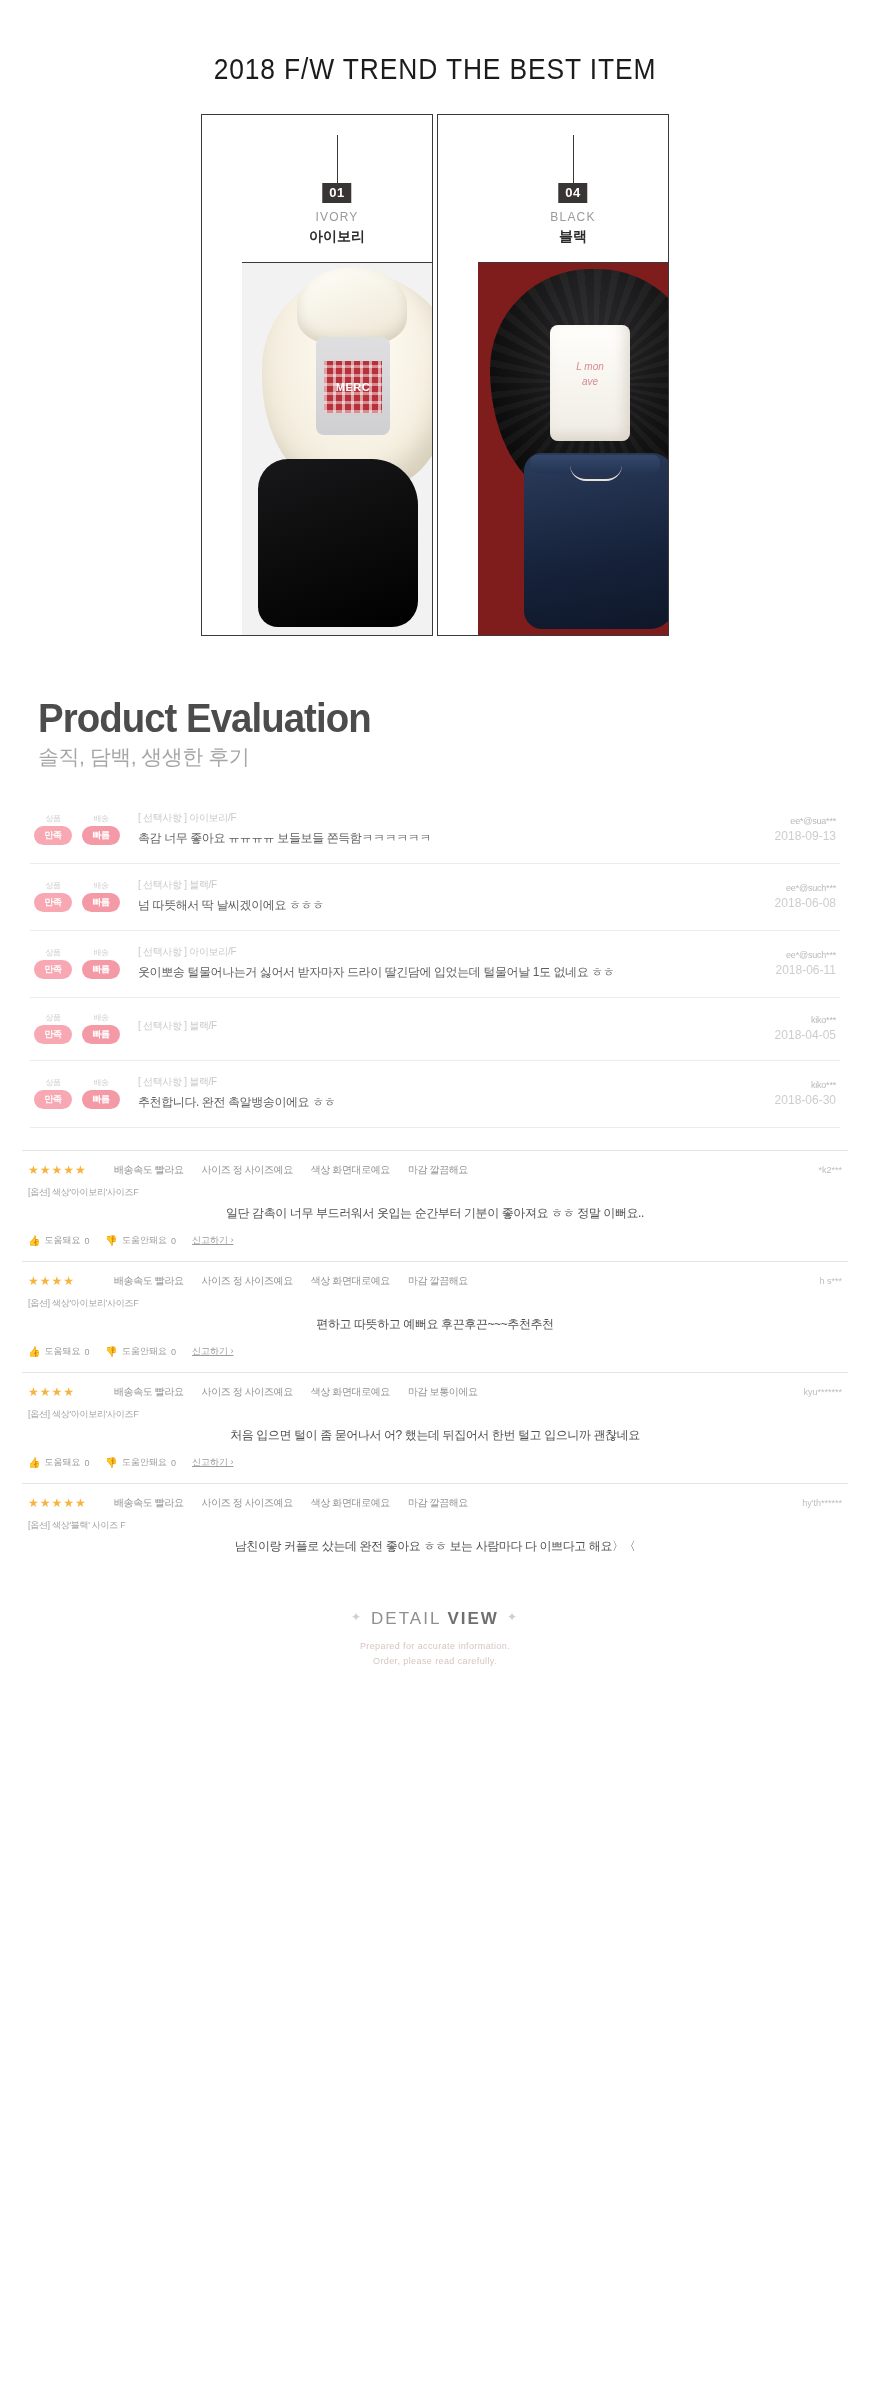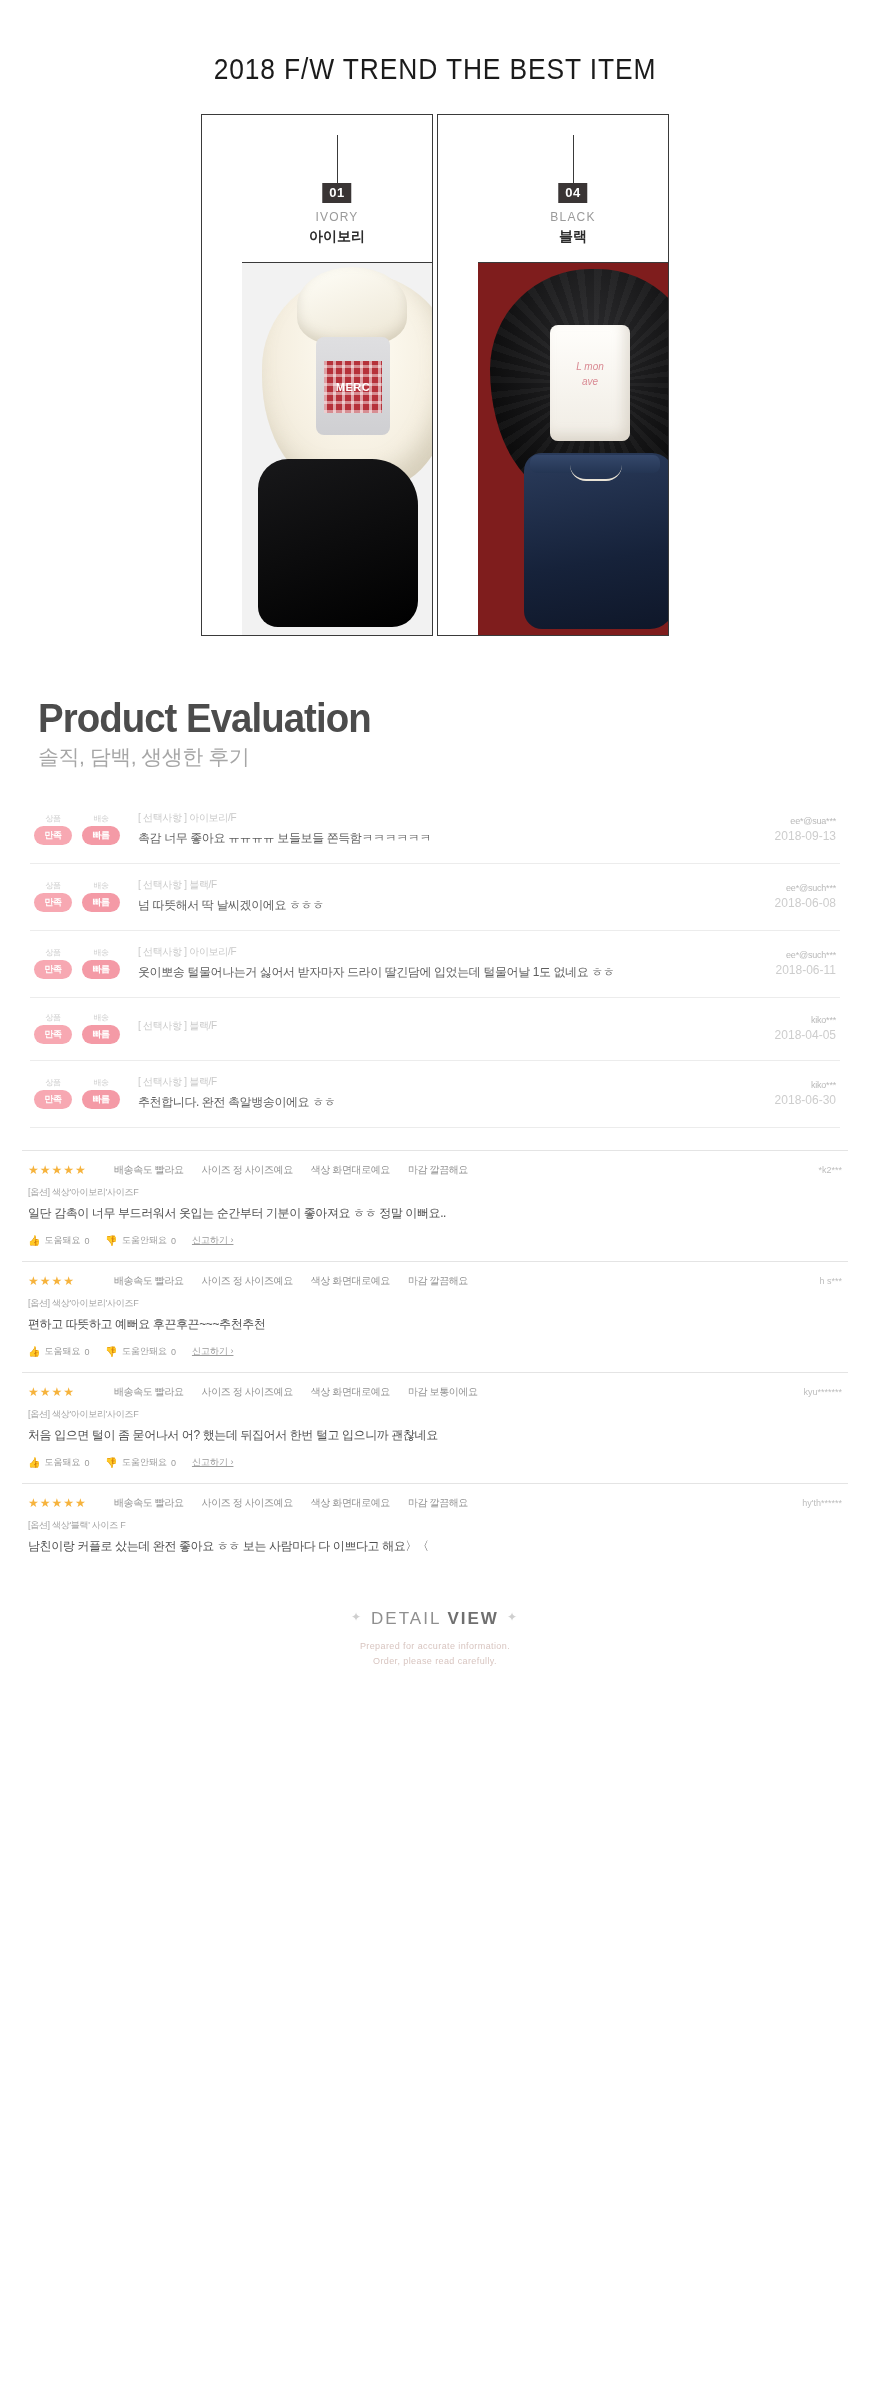--- a/index.html
+++ b/index.html
@@ -193,21 +193,21 @@
 
   
   .detail-list { margin: 22px 22px 0 22px; }
   .drow { border-top: 1px solid #e4e4e4; padding: 12px 6px 6px; }
   .drow-top { display: flex; align-items: center; }
   .stars { color: #f6b33d; font-size: 12px; letter-spacing: 1px; width: 72px; flex: none; }
   .tags { display: flex; gap: 18px; flex: 1; padding-left: 14px; }
   .tag { font-size: 10px; color: #8f8f8f; letter-spacing: -.4px; }
   .dright { font-size: 9px; color: #bdbdbd; text-align: right; width: 130px; flex: none; }
   .drow-opt { font-size: 9px; color: #a5a5a5; margin-top: 9px; letter-spacing: -.3px; }
-  .drow-body { font-size: 12px; color: #4f4f4f; margin-top: 6px; letter-spacing: -.4px; }
+  .drow-body { font-size: 12px; color: #4f4f4f; margin-top: 6px; letter-spacing: -.4px; text-align: center; }
   .drow-foot {
     display: flex; align-items: center; gap: 16px;
     margin-top: 12px; padding-bottom: 8px;
   }
   .vote { font-size: 9px; color: #9b9b9b; display: flex; align-items: center; gap: 4px; }
   .thumb { font-size: 10px; color: #b5b5b5; }
   .report { font-size: 9px; color: #9b9b9b; text-decoration: underline; }
 
   
   .detail-view {

